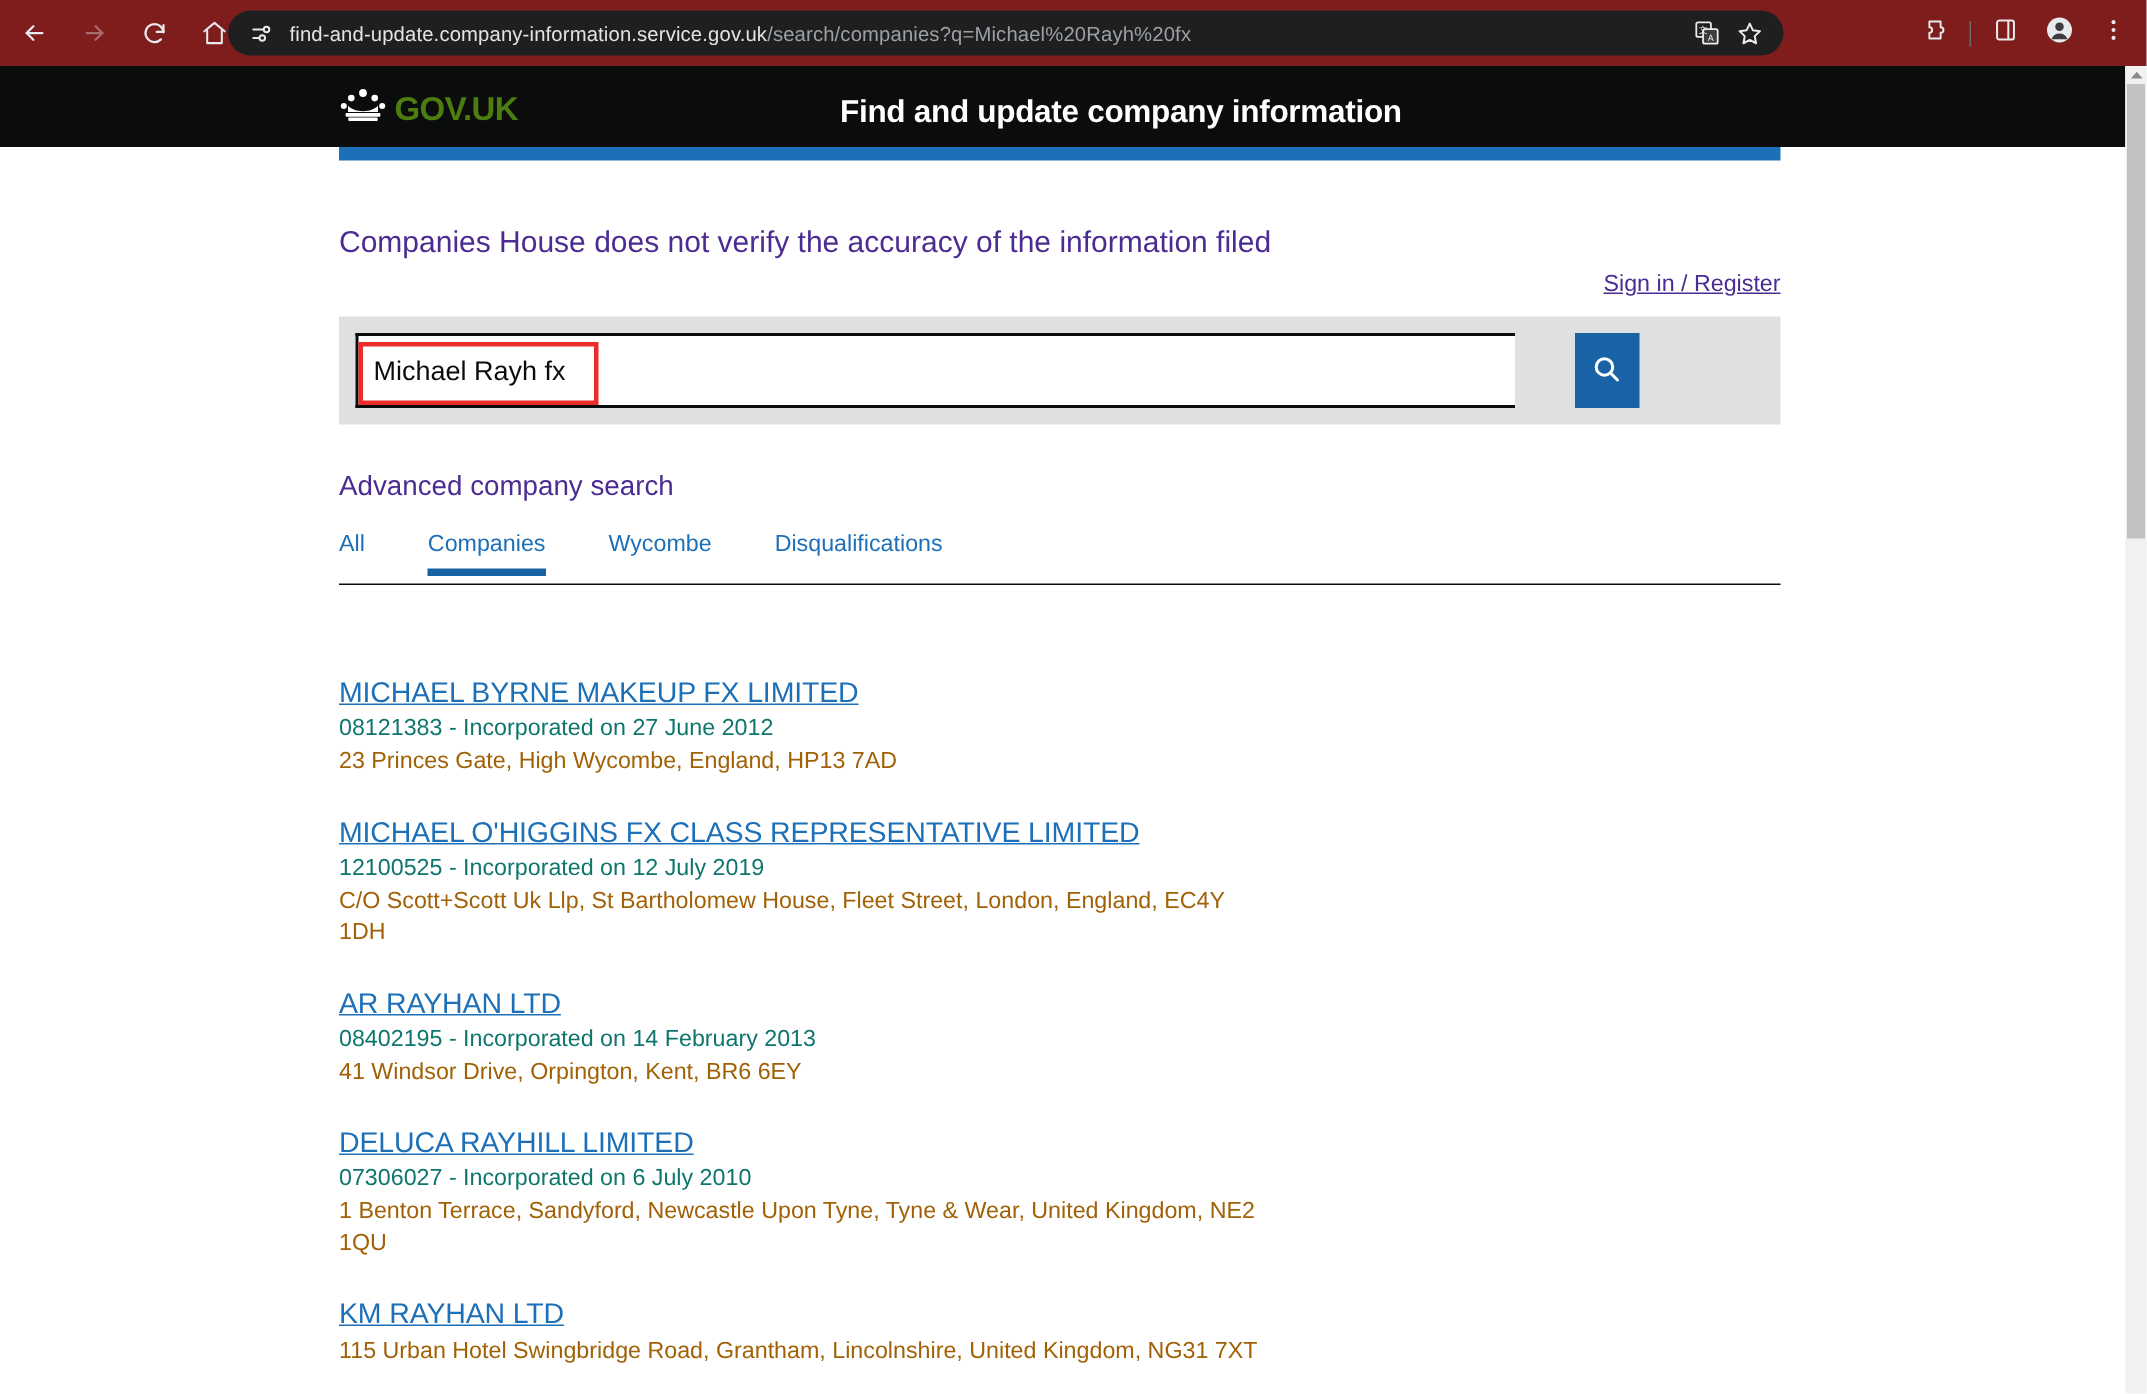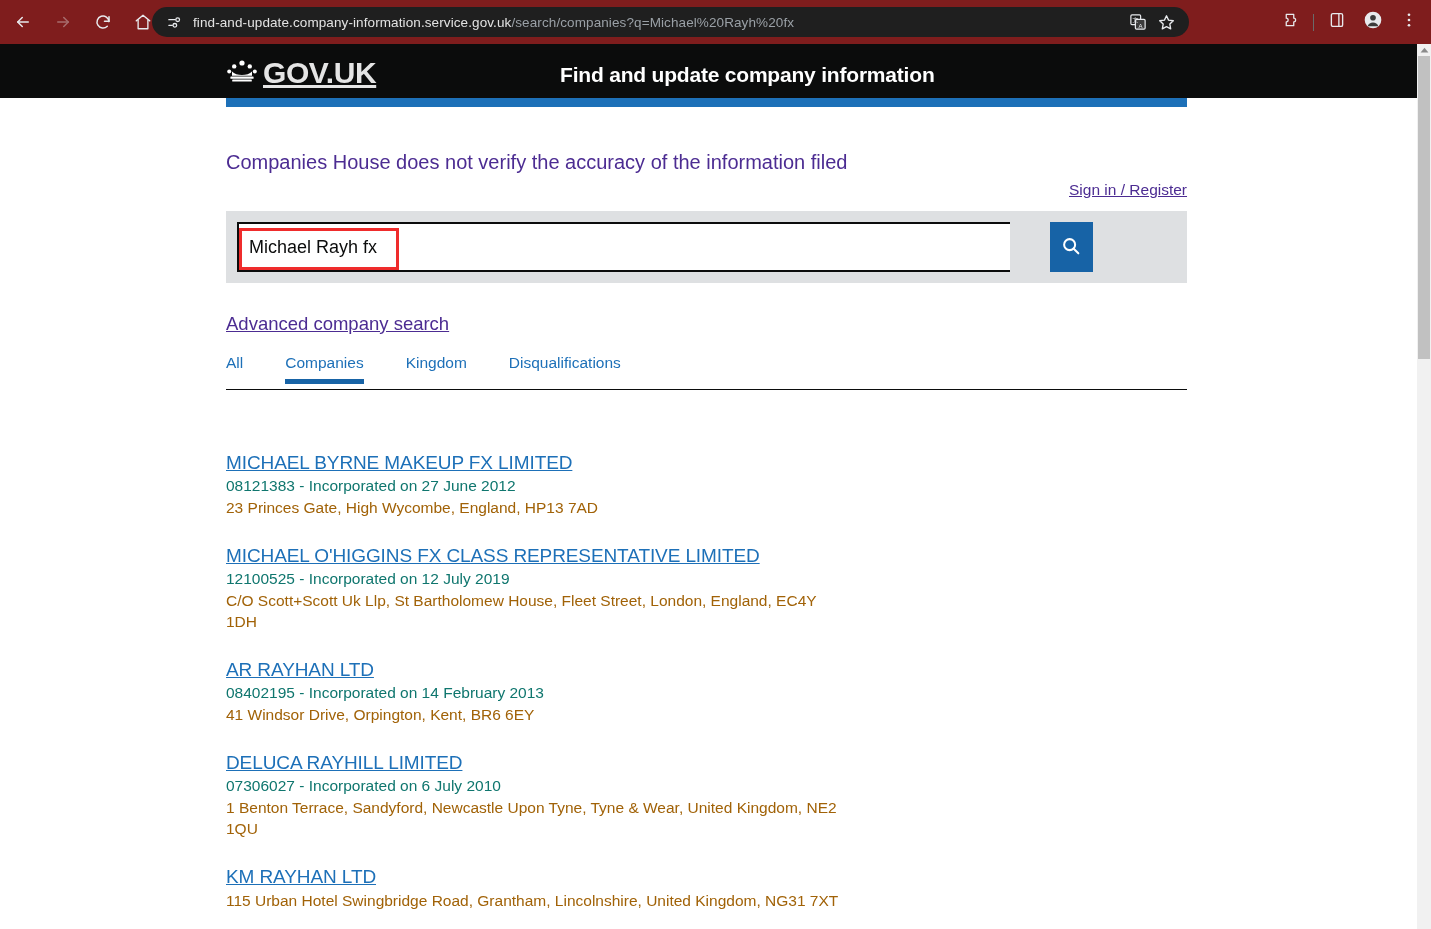--- a/index.html
+++ b/index.html
@@ -104,26 +104,25 @@
     position: absolute; top: 0; left: 0;
     width: 1417px; height: 54px;
     background: #0b0c0c;
   }
   .brand {
     position: absolute; left: 226px; top: 14px;
     display: flex; align-items: center;
   }
   .crown { margin-right: 5px; }
   .brand-text {
-    color: #e5e5e5;
-    font-size: 30px;
+    color: #4d7c0f;
+    font-size: 22px;
     font-weight: bold;
     letter-spacing: -0.4px;
     line-height: 1;
-    text-decoration: underline;
   }
   .service-name {
     position: absolute; left: 560px; top: 19px;
     color: #ffffff;
     font-size: 21px;
     font-weight: bold;
     letter-spacing: -0.2px;
   }
 
   
@@ -187,21 +186,20 @@
     position: absolute; left: 13px; top: 17px;
     width: 160px; height: 42px;
     border: 3px solid #ef2c2c;
     pointer-events: none;
   }
 
   .advanced-link {
     position: absolute; left: 226px; top: 206px;
     font-size: 18.5px;
     color: #4c2c92;
-    text-decoration: underline;
     white-space: nowrap;
   }
 
   
   .tabs {
     position: absolute; left: 226px; top: 245px;
     width: 961px; height: 38px;
     border-bottom: 1px solid #0b0c0c;
     display: flex;
     align-items: flex-start;
@@ -392,21 +390,21 @@
         </button>
       </div>
       <div class="red-box"></div>
     </div>
 
     <a class="advanced-link">Advanced company search</a>
 
     <div class="tabs">
       <a class="tab">All</a>
       <a class="tab active">Companies</a>
-      <a class="tab">Kingdom</a>
+      <a class="tab">Wycombe</a>
       <a class="tab">Disqualifications</a>
     </div>
 
     <div class="results">
       <div class="result">
         <a class="result-title">MICHAEL BYRNE MAKEUP FX LIMITED</a>
         <div class="result-meta">08121383 - Incorporated on 27 June 2012</div>
         <div class="result-address">23 Princes Gate, High Wycombe, England, HP13 7AD</div>
       </div>
       <div class="result">

